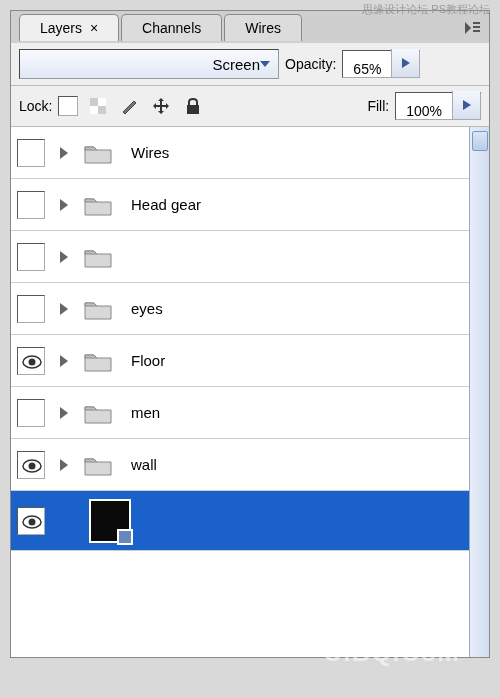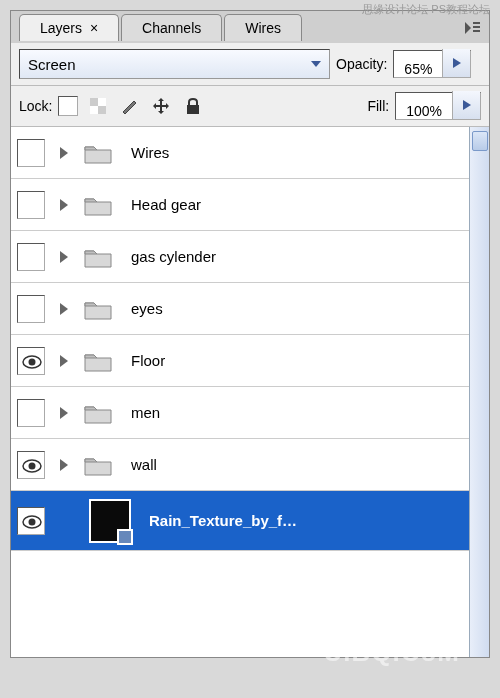--- a/index.html
+++ b/index.html
@@ -6,21 +6,21 @@
   body { font-family: "Lucida Grande", Tahoma, Arial, sans-serif; font-size: 12px; background: #d9d9d9; width: 500px; height: 698px; overflow: hidden; }
   .panel { width: 480px; margin: 10px; background: #eaeaea; border: 1px solid #888; }
   .watermark-top { position: absolute; top: 2px; right: 10px; font-size: 11px; color: #999; }
   .tabs { display: flex; align-items: center; height: 32px; background: #cfcfcf; padding-left: 8px; }
   .tab { padding: 5px 20px; border: 1px solid #888; border-bottom: none; background: #dcdcdc; margin-right: 2px; border-radius: 5px 5px 0 0; font-size: 14px; cursor: pointer; }
   .tab.active { background: #efefef; }
   .tab-x { margin-left: 4px; }
   .menu-icon { margin-left: auto; margin-right: 8px; cursor: pointer; }
   .menu-icon svg { display: block; }
   .row { display: flex; align-items: center; padding: 6px 8px; gap: 6px; background: #efefef; }
-  .blend-select { display: flex; align-items: center; width: 311px; height: 30px; border: 1px inset #999; background: linear-gradient(#f8faff,#e0e8f5); padding: 0 8px; cursor: pointer; font-size: 15px; justify-content: space-between; }
+  .blend-select { display: flex; align-items: center; width: 260px; height: 30px; border: 1px inset #999; background: linear-gradient(#f8faff,#e0e8f5); padding: 0 8px; cursor: pointer; font-size: 15px; justify-content: flex-end; }
   .blend-select .arrow { border-left: 5px solid transparent; border-right: 5px solid transparent; border-top: 6px solid #3b5998; }
   .label { font-size: 14px; }
   .num-field { display: flex; align-items: flex-end; height: 28px; border: 1px inset #aaa; background: #fff; }
   .num-field span { padding: 0 10px; font-size: 14px; }
   .num-field .side-btn { width: 28px; height: 28px; background: linear-gradient(#f4f7fd,#d7e0ef); border-left: 1px solid #aaa; display: flex; align-items: center; justify-content: center; cursor: pointer; }
   .side-btn svg { display:block; }
   .lock-icons { display: flex; gap: 10px; align-items: center; }
   .chk { width: 20px; height: 20px; border: 1px inset #aaa; background: #fff; display: inline-block; }
   .lock-icon { width: 20px; height: 20px; display: flex; align-items: center; justify-content: center; }
   .divider { height: 1px; background: #bbb; }
@@ -163,21 +163,20 @@
           <div class="vis-box"></div>
           <div class="disclosure">
             <div class="tri-right"></div>
           </div>
           <div class="folder-icon">
             <svg width="30" height="24">
               <path d="M2 6 L11 6 L14 9 L28 9 L28 22 L2 22 Z" fill="#d8d8d8" stroke="#888"></path>
               <path d="M2 6 L11 6 L14 9 L2 9 Z" fill="#c0c0c0" stroke="#888"></path>
             </svg>
           </div>
-          <span class="layer-name">gas cylender</span>
         </div>
         <div class="layer-row">
           <div class="vis-box"></div>
           <div class="disclosure">
             <div class="tri-right"></div>
           </div>
           <div class="folder-icon">
             <svg width="30" height="24">
               <path d="M2 6 L11 6 L14 9 L28 9 L28 22 L2 22 Z" fill="#d8d8d8" stroke="#888"></path>
               <path d="M2 6 L11 6 L14 9 L2 9 Z" fill="#c0c0c0" stroke="#888"></path>
@@ -247,21 +246,20 @@
               </svg>
             </span>
           </div>
           <div class="indent"></div>
           <div class="thumb">
             <svg style="position:absolute;bottom:-4px;right:-4px" width="16" height="16">
               <rect x="0" y="0" width="16" height="16" fill="#fff"></rect>
               <rect x="2" y="2" width="12" height="12" fill="#6688bb"></rect>
             </svg>
           </div>
-          <span class="layer-name">Rain_Texture_by_f…</span>
         </div>
       </div>
     <div class="scrollbar">
       <div class="scroll-thumb"></div>
     </div>
   </div>
 </div>
 
 <div class="watermark-bottom">UiBQ.CoM</div>
 

